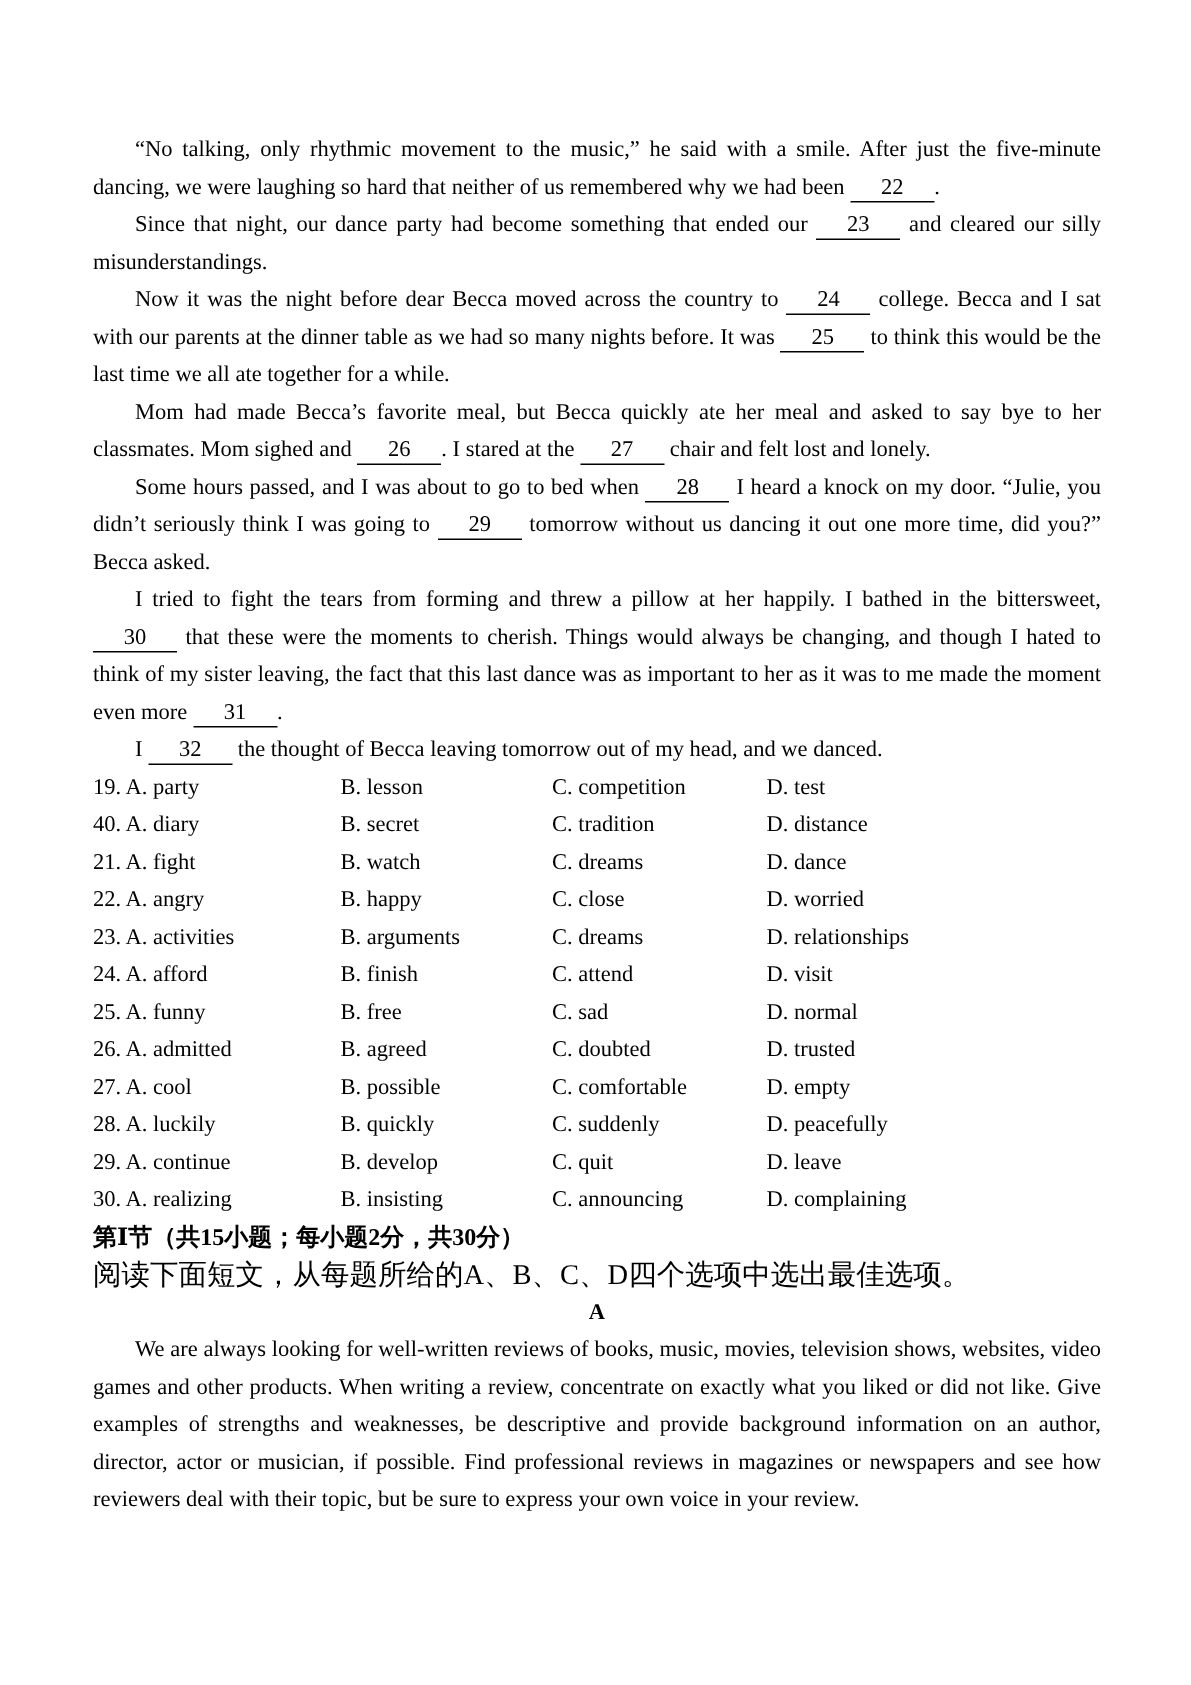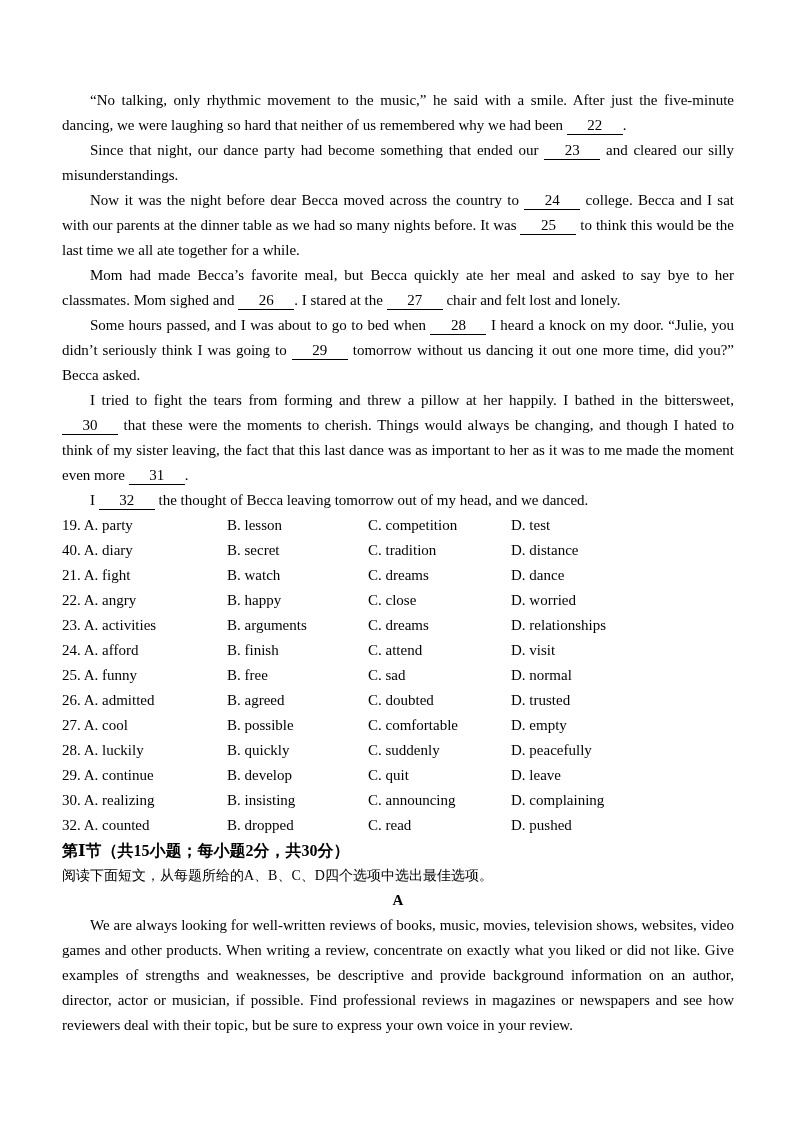--- a/index.html
+++ b/index.html
@@ -34,21 +34,21 @@
   .opt-cell { white-space: nowrap; }
   .h-cn {
     margin: 0;
     font-weight: bold;
     font-size: 16px;
     line-height: 25px;
     font-family: "Liberation Serif", "DejaVu Serif", serif;
   }
   .instruction {
     margin: 0;
-    font-size: 14px;
+    font-size: 19px;
     line-height: 25px;
     font-weight: normal;
   }
   .passage-label {
     margin: 0;
     font-size: 15px;
     line-height: 25px;
     font-weight: bold;
     text-align: center;
   }
@@ -134,26 +134,20 @@
         <span class="opt-cell">B. develop</span>
         <span class="opt-cell">C. quit</span>
         <span class="opt-cell">D. leave</span>
       </div>
       <div class="opt-row">
         <span class="opt-cell">30. A. realizing</span>
         <span class="opt-cell">B. insisting</span>
         <span class="opt-cell">C. announcing</span>
         <span class="opt-cell">D. complaining</span>
       </div>
-      <div class="opt-row">
-        <span class="opt-cell">32. A. counted</span>
-        <span class="opt-cell">B. dropped</span>
-        <span class="opt-cell">C. read</span>
-        <span class="opt-cell">D. pushed</span>
-      </div>
     </div>
 
   <h4 class="h-cn">第Ⅰ节（共15小题；每小题2分，共30分）</h4>
   <p class="instruction">阅读下面短文，从每题所给的A、B、C、D四个选项中选出最佳选项。</p>
 
   <div class="passage-label">A</div>
 
   <p class="para indent">We are always looking for well-written reviews of books, music, movies, television shows, websites, video games and other products. When writing a review, concentrate on exactly what you liked or did not like. Give examples of strengths and weaknesses, be descriptive and provide background information on an author, director, actor or musician, if possible. Find professional reviews in magazines or newspapers and see how reviewers deal with their topic, but be sure to express your own voice in your review.</p>
 
 </div>

